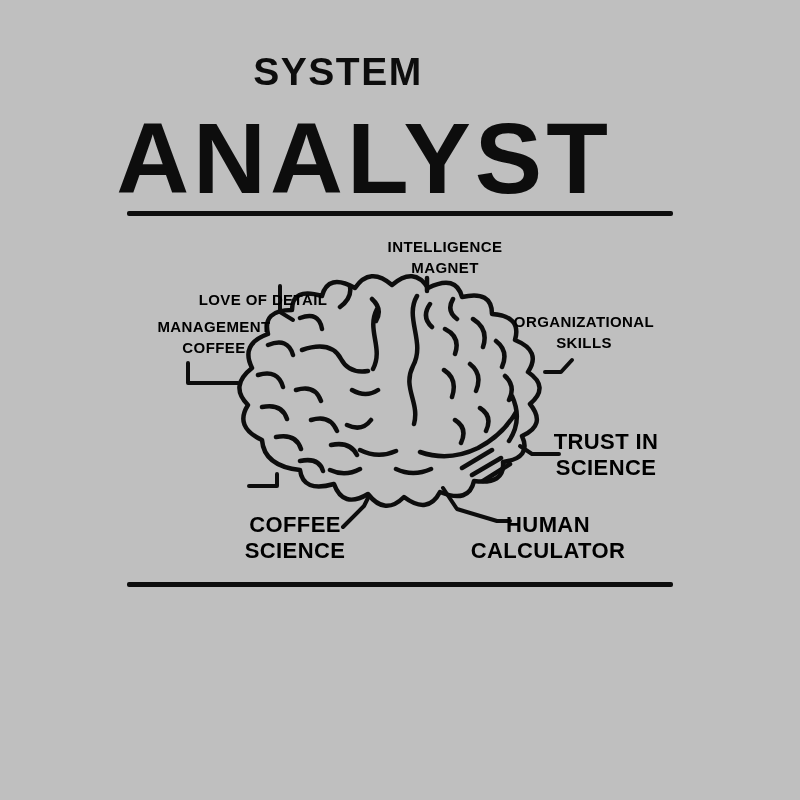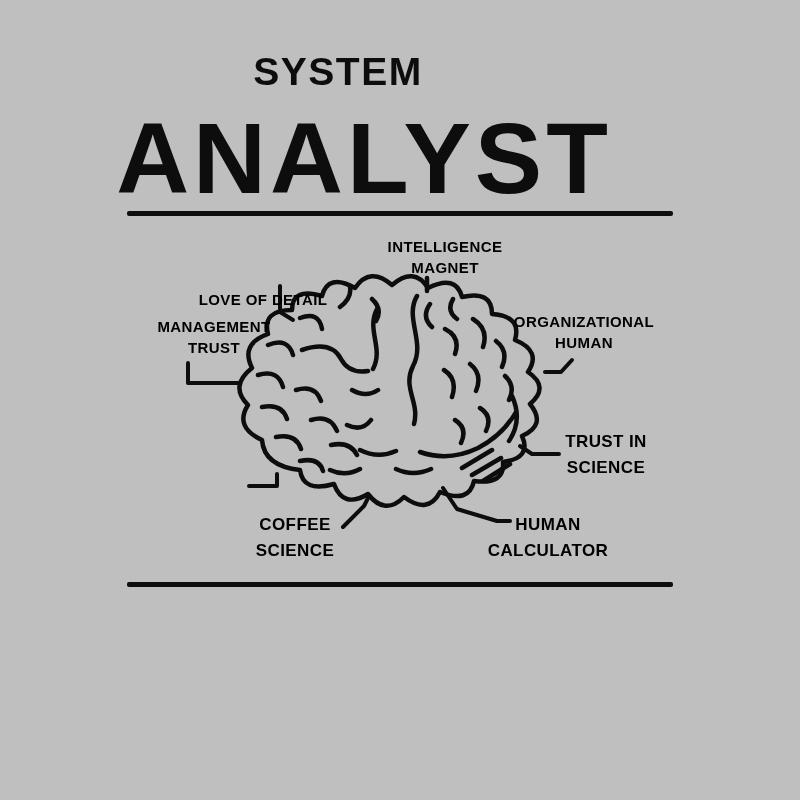--- a/index.html
+++ b/index.html
@@ -49,21 +49,21 @@
 
   
   .brain-label {
     white-space: pre-line;
     text-align: center;
     font-weight: 700;
     color: #000000;
     transform: translateX(-50%);
   }
   .label-sm { font-size: 15px; line-height: 21px; letter-spacing: 0.4px; }
-  .label-lg { font-size: 17px; line-height: 26px; letter-spacing: 0.4px; }
+  .label-lg { font-size: 22px; line-height: 26px; letter-spacing: 0.4px; }
 
   .lbl-intelligence { left: 445px; top: 236px; }
   .lbl-love         { left: 263px; top: 261px; margin-top: 28px; }
   .lbl-management   { left: 214px; top: 316px; }
   .lbl-organizational { left: 584px; top: 311px; }
   .lbl-sarcasm      { left: 197px; top: 449px; }
   .lbl-trust        { left: 606px; top: 429px; }
   .lbl-coffee       { left: 295px; top: 512px; }
   .lbl-human        { left: 548px; top: 512px; }
 
@@ -151,23 +151,23 @@
     <polyline stroke-width="4" points="249,486 277,486 277,474"></polyline>
     <polyline stroke-width="4" points="520,446 532,454 559,454"></polyline>
     <polyline stroke-width="4" points="343,527 364,506 369,496"></polyline>
     <polyline stroke-width="4" points="443,488 457,509 497,521 510,521"></polyline>
   </svg>
 
   <div class="abs brain-label label-sm lbl-intelligence">INTELLIGENCE
 MAGNET</div>
   <div class="abs brain-label label-sm lbl-love">LOVE OF DETAIL</div>
   <div class="abs brain-label label-sm lbl-management">MANAGEMENT
-TRUST</div>
+COFFEE</div>
   <div class="abs brain-label label-sm lbl-organizational">ORGANIZATIONAL
-HUMAN</div>
+SKILLS</div>
   <div class="abs brain-label label-lg lbl-trust">TRUST IN
 SCIENCE</div>
   <div class="abs brain-label label-lg lbl-coffee">COFFEE
 SCIENCE</div>
   <div class="abs brain-label label-lg lbl-human">HUMAN
 CALCULATOR</div>
 
 </div>
 
 </body></html>

